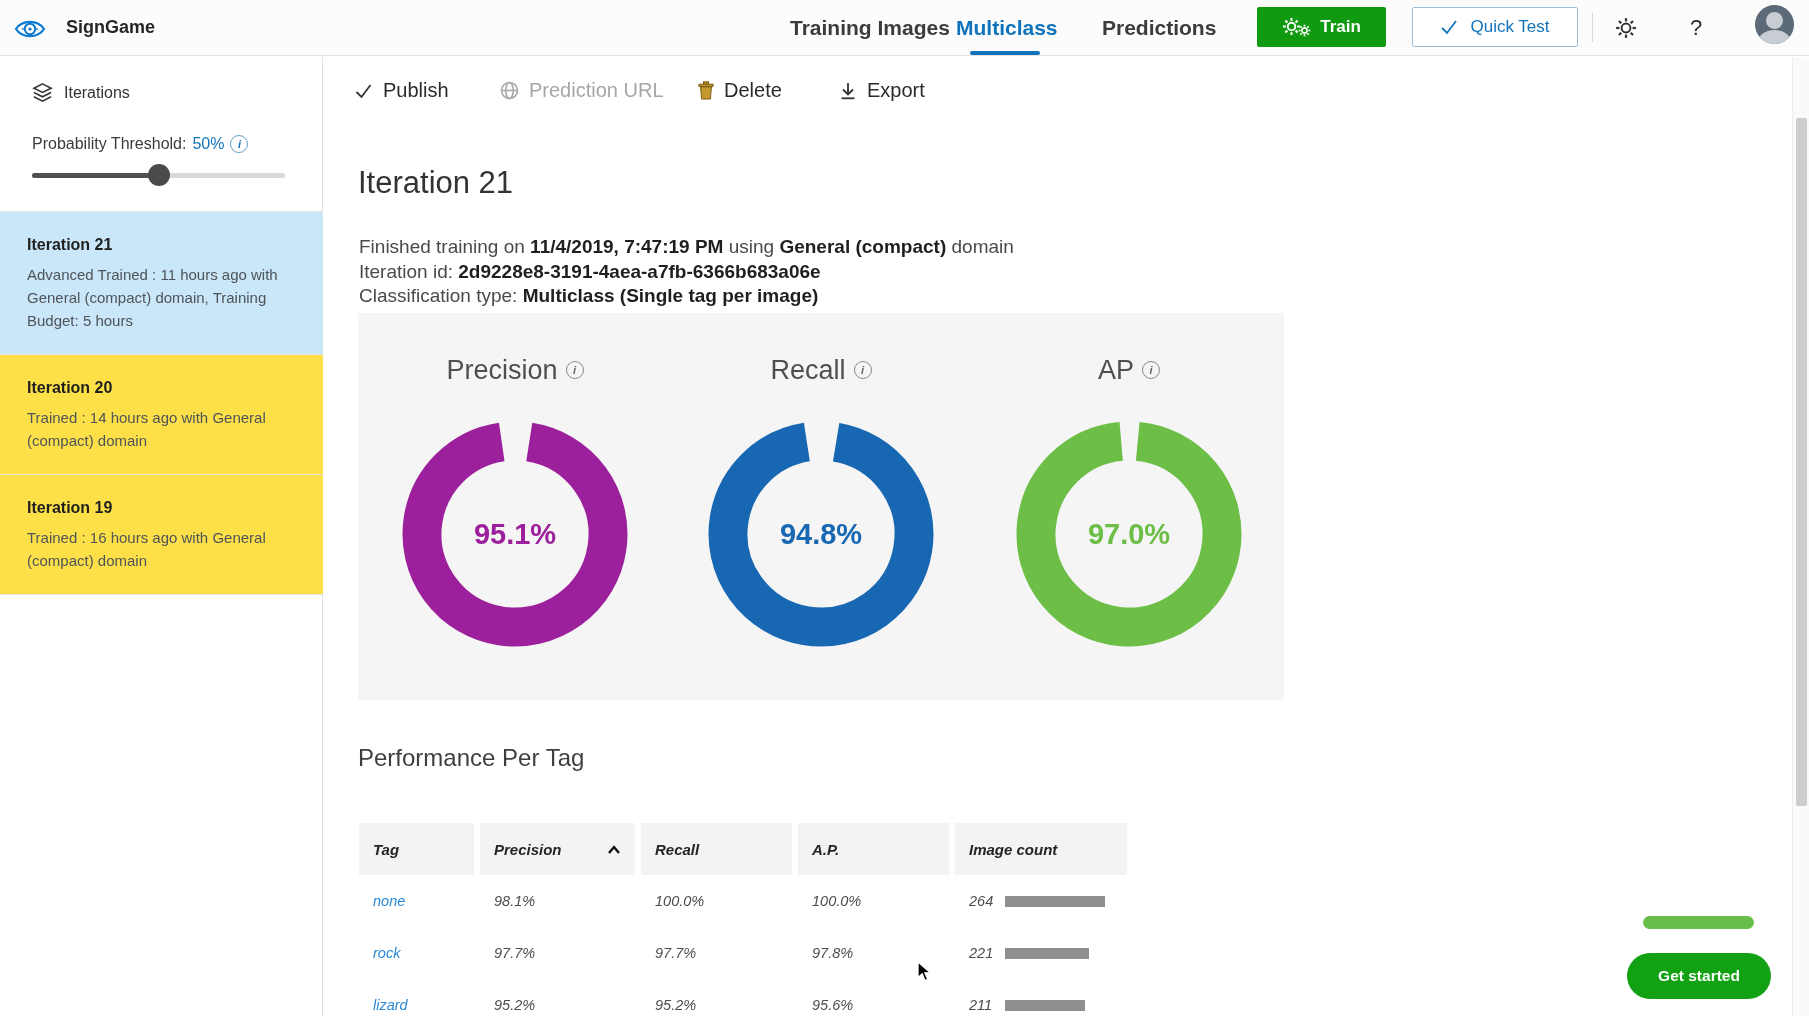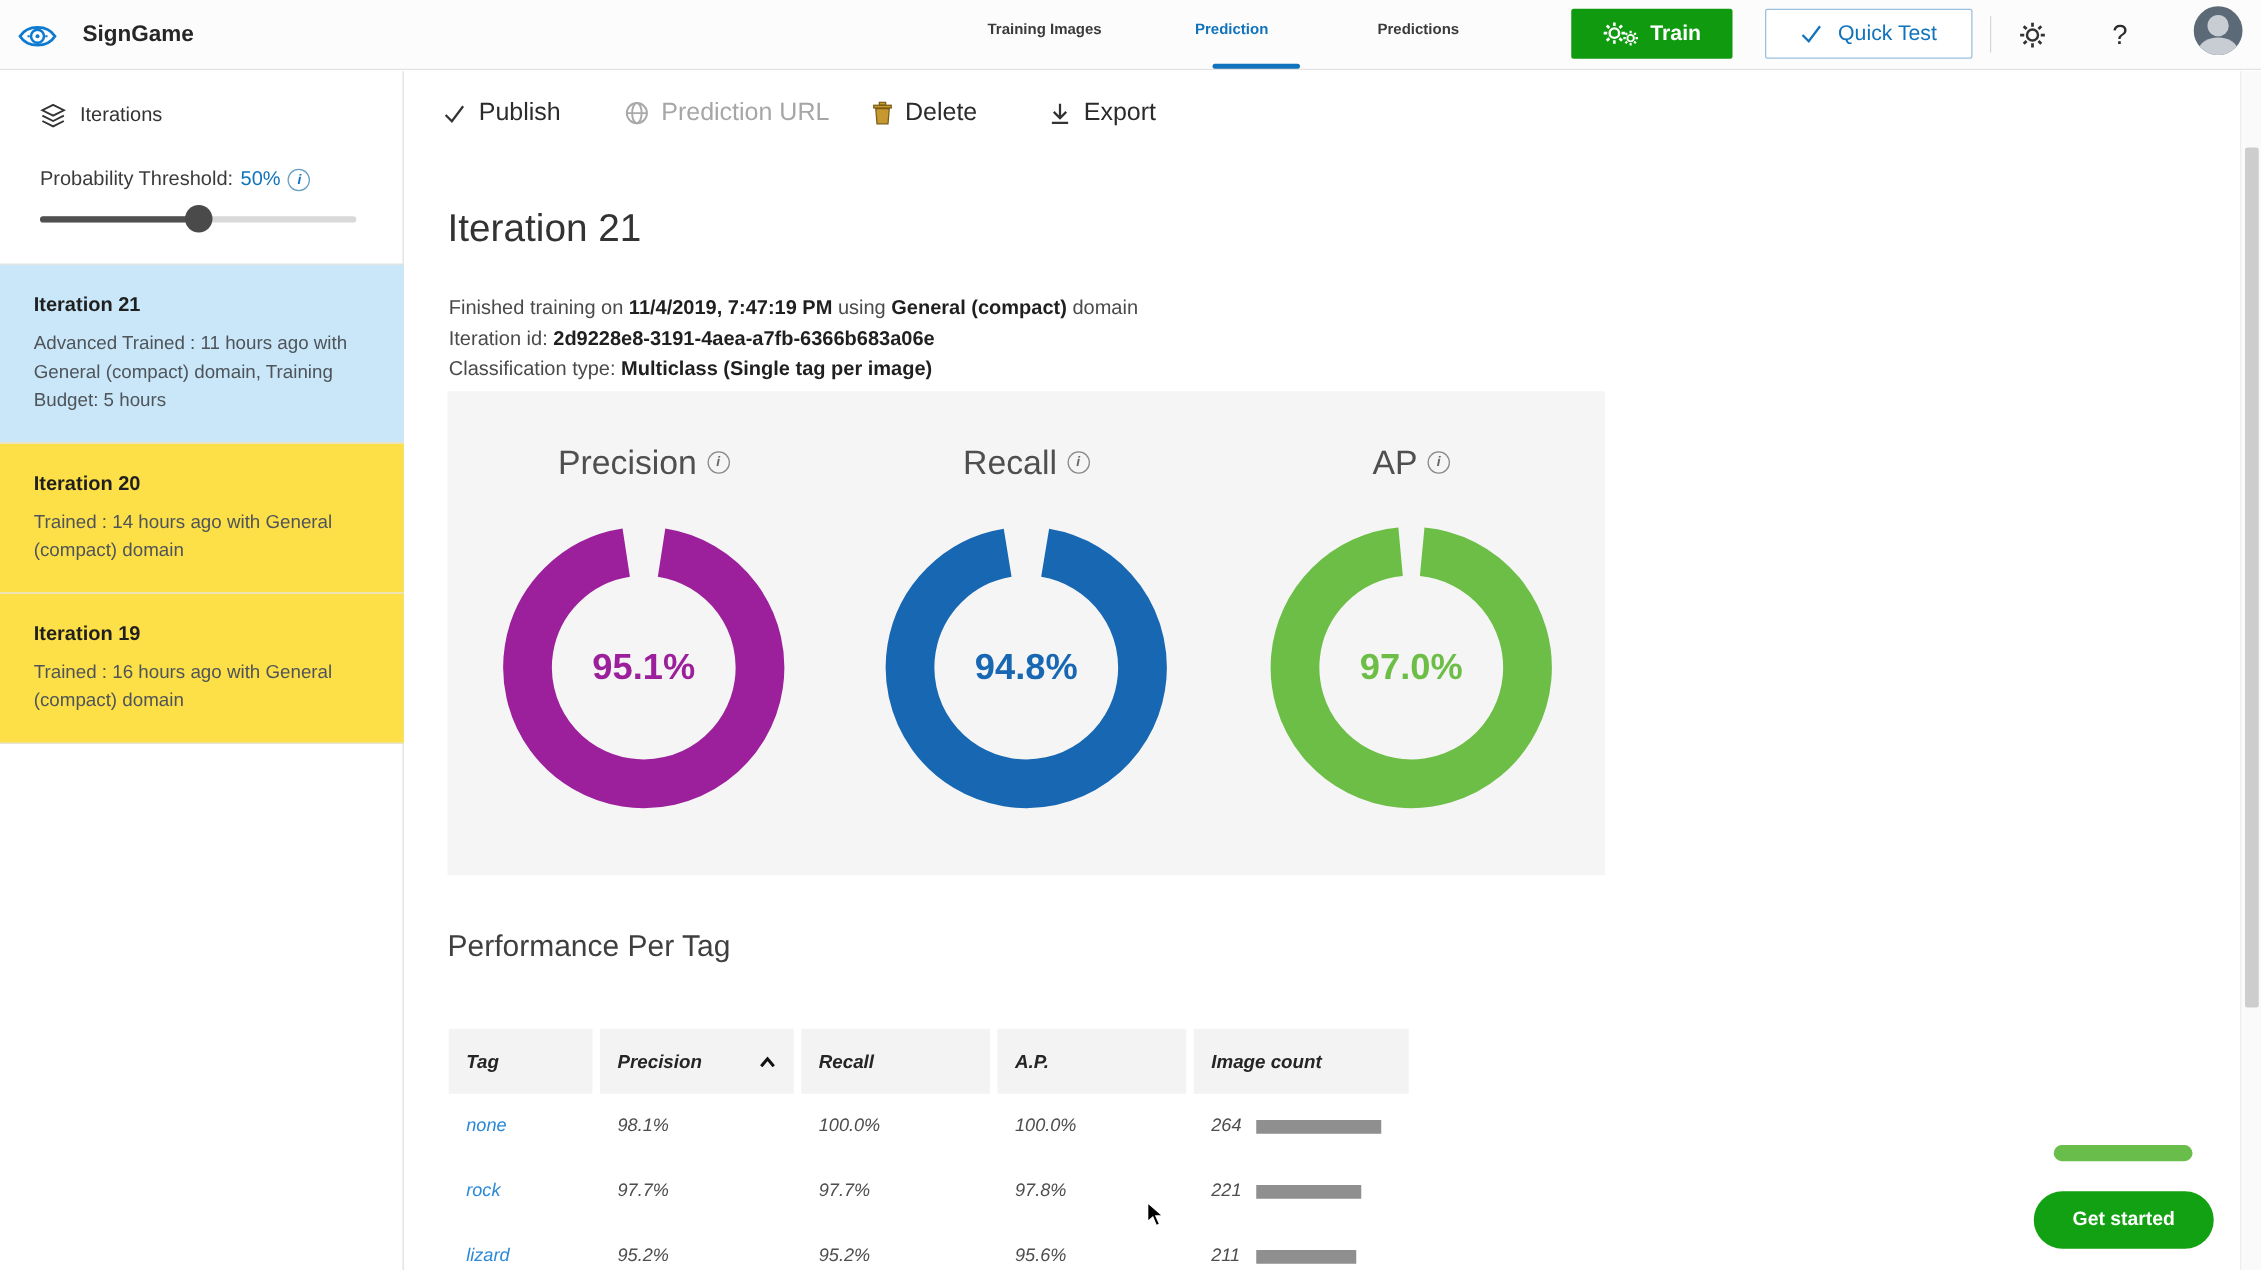--- a/index.html
+++ b/index.html
@@ -5,21 +5,21 @@
   * { margin:0; padding:0; box-sizing:border-box; }
   html,body { width:1809px; height:1016px; overflow:hidden; background:#fff;
               font-family:"Liberation Sans","DejaVu Sans",sans-serif; }
   .page { position:relative; width:1809px; height:1016px; background:#fff; }
 
   
   .topbar { position:absolute; left:0; top:0; width:1809px; height:56px;
             background:#fcfcfc; border-bottom:1px solid #e3e3e3; z-index:5; }
   .logo { position:absolute; left:14px; top:16px; width:32px; height:26px; cursor:pointer; }
   .app-title { position:absolute; left:66px; top:17px; font-size:18px; font-weight:700; color:#262626; }
-  .tab { position:absolute; top:16px; font-size:12px; font-weight:600; color:#3b3b3b; cursor:pointer; }
+  .tab { position:absolute; top:16px; font-size:21px; font-weight:600; color:#3b3b3b; cursor:pointer; }
   .tab.active { color:#1173bc; }
   .tab-underline { position:absolute; left:970px; top:51px; width:70px; height:4px; background:#1173bc; border-radius:2px; }
   .btn-train { position:absolute; left:1257px; top:7px; width:129px; height:40px; background:#0f9a0f;
                border:none; border-radius:2px; color:#fff; font-size:17px; font-weight:600;
                display:flex; align-items:center; justify-content:center; gap:9px; cursor:pointer; }
   .btn-quicktest { position:absolute; left:1412px; top:7px; width:166px; height:40px; background:#fff;
                border:1px solid #9abfdd; border-radius:2px; color:#1173bc; font-size:17px; font-weight:400;
                display:flex; align-items:center; justify-content:center; gap:12px; cursor:pointer; }
   .top-divider { position:absolute; left:1592px; top:13px; width:1px; height:29px; background:#d8d8d8; }
   .icon-btn { position:absolute; top:12px; width:32px; height:32px; display:flex; align-items:center; justify-content:center; cursor:pointer; }
@@ -51,21 +51,21 @@
   .iter-card.selected { background:#c9e7f8; }
   .iter-card h3 { font-size:16px; font-weight:700; color:#1f1f1f; margin-bottom:9px; }
   .iter-card p  { font-size:15px; line-height:23px; color:#4f545a; }
 
   
   .main { position:absolute; left:324px; top:57px; width:1468px; height:959px; background:#fff; }
   .toolbar-item { position:absolute; top:22px; display:flex; align-items:center; gap:10px;
                   font-size:20px; color:#2b2b2b; cursor:pointer; white-space:nowrap; }
   .toolbar-item.disabled { color:#a6a6a6; cursor:default; }
   h1.iter-title { position:absolute; left:34px; top:108px; font-size:31px; font-weight:400; color:#333; }
-  .meta { position:absolute; left:35px; top:178px; font-size:16px; line-height:24.5px; color:#4a4a4a; }
+  .meta { position:absolute; left:35px; top:178px; font-size:19px; line-height:24.5px; color:#4a4a4a; }
   .meta .b { font-weight:700; color:#1f1f1f; }
 
   .panel { position:absolute; left:34px; top:256px; width:926px; height:387px; background:#f5f5f5; }
   .metric { position:absolute; top:40px; width:230px; }
   .metric .mlabel { height:34px; display:flex; align-items:center; justify-content:center; gap:8px;
                     font-size:27px; color:#4f4f4f; }
   .metric svg.donut { position:absolute; left:0; top:66px; }
   .metric .pct { position:absolute; left:0; top:66px; width:230px; height:230px;
                  display:flex; align-items:center; justify-content:center;
                  font-size:29px; font-weight:600; }
@@ -107,21 +107,21 @@
       <g stroke="#0d7ad0" stroke-width="1.6">
         <line x1="16" y1="5.6" x2="16" y2="7.8"></line>
           <line x1="16" y1="18.2" x2="16" y2="20.4"></line>
         <line x1="9.8" y1="13" x2="8" y2="13"></line>
           <line x1="22.2" y1="13" x2="24" y2="13"></line>
       </g>
     </svg>
     <div class="app-title">SignGame</div>
 
     <span class="tab" style="left:790px">Training Images</span>
-    <span class="tab active" style="left:956px">Prediction</span>
+    <span class="tab active" style="left:956px">Multiclass</span>
     <span class="tab" style="left:1102px">Predictions</span>
     <div class="tab-underline"></div>
 
     <button class="btn-train">
       <span style="display:flex">
         <svg width="19" height="19" viewBox="0 0 20 20">
           <circle cx="10" cy="10" r="4" fill="none" stroke="#fff" stroke-width="2"></circle>
           <g stroke="#fff" stroke-width="2.2">
             <line x1="10" y1="1" x2="10" y2="4"></line>
               <line x1="10" y1="16" x2="10" y2="19"></line>

